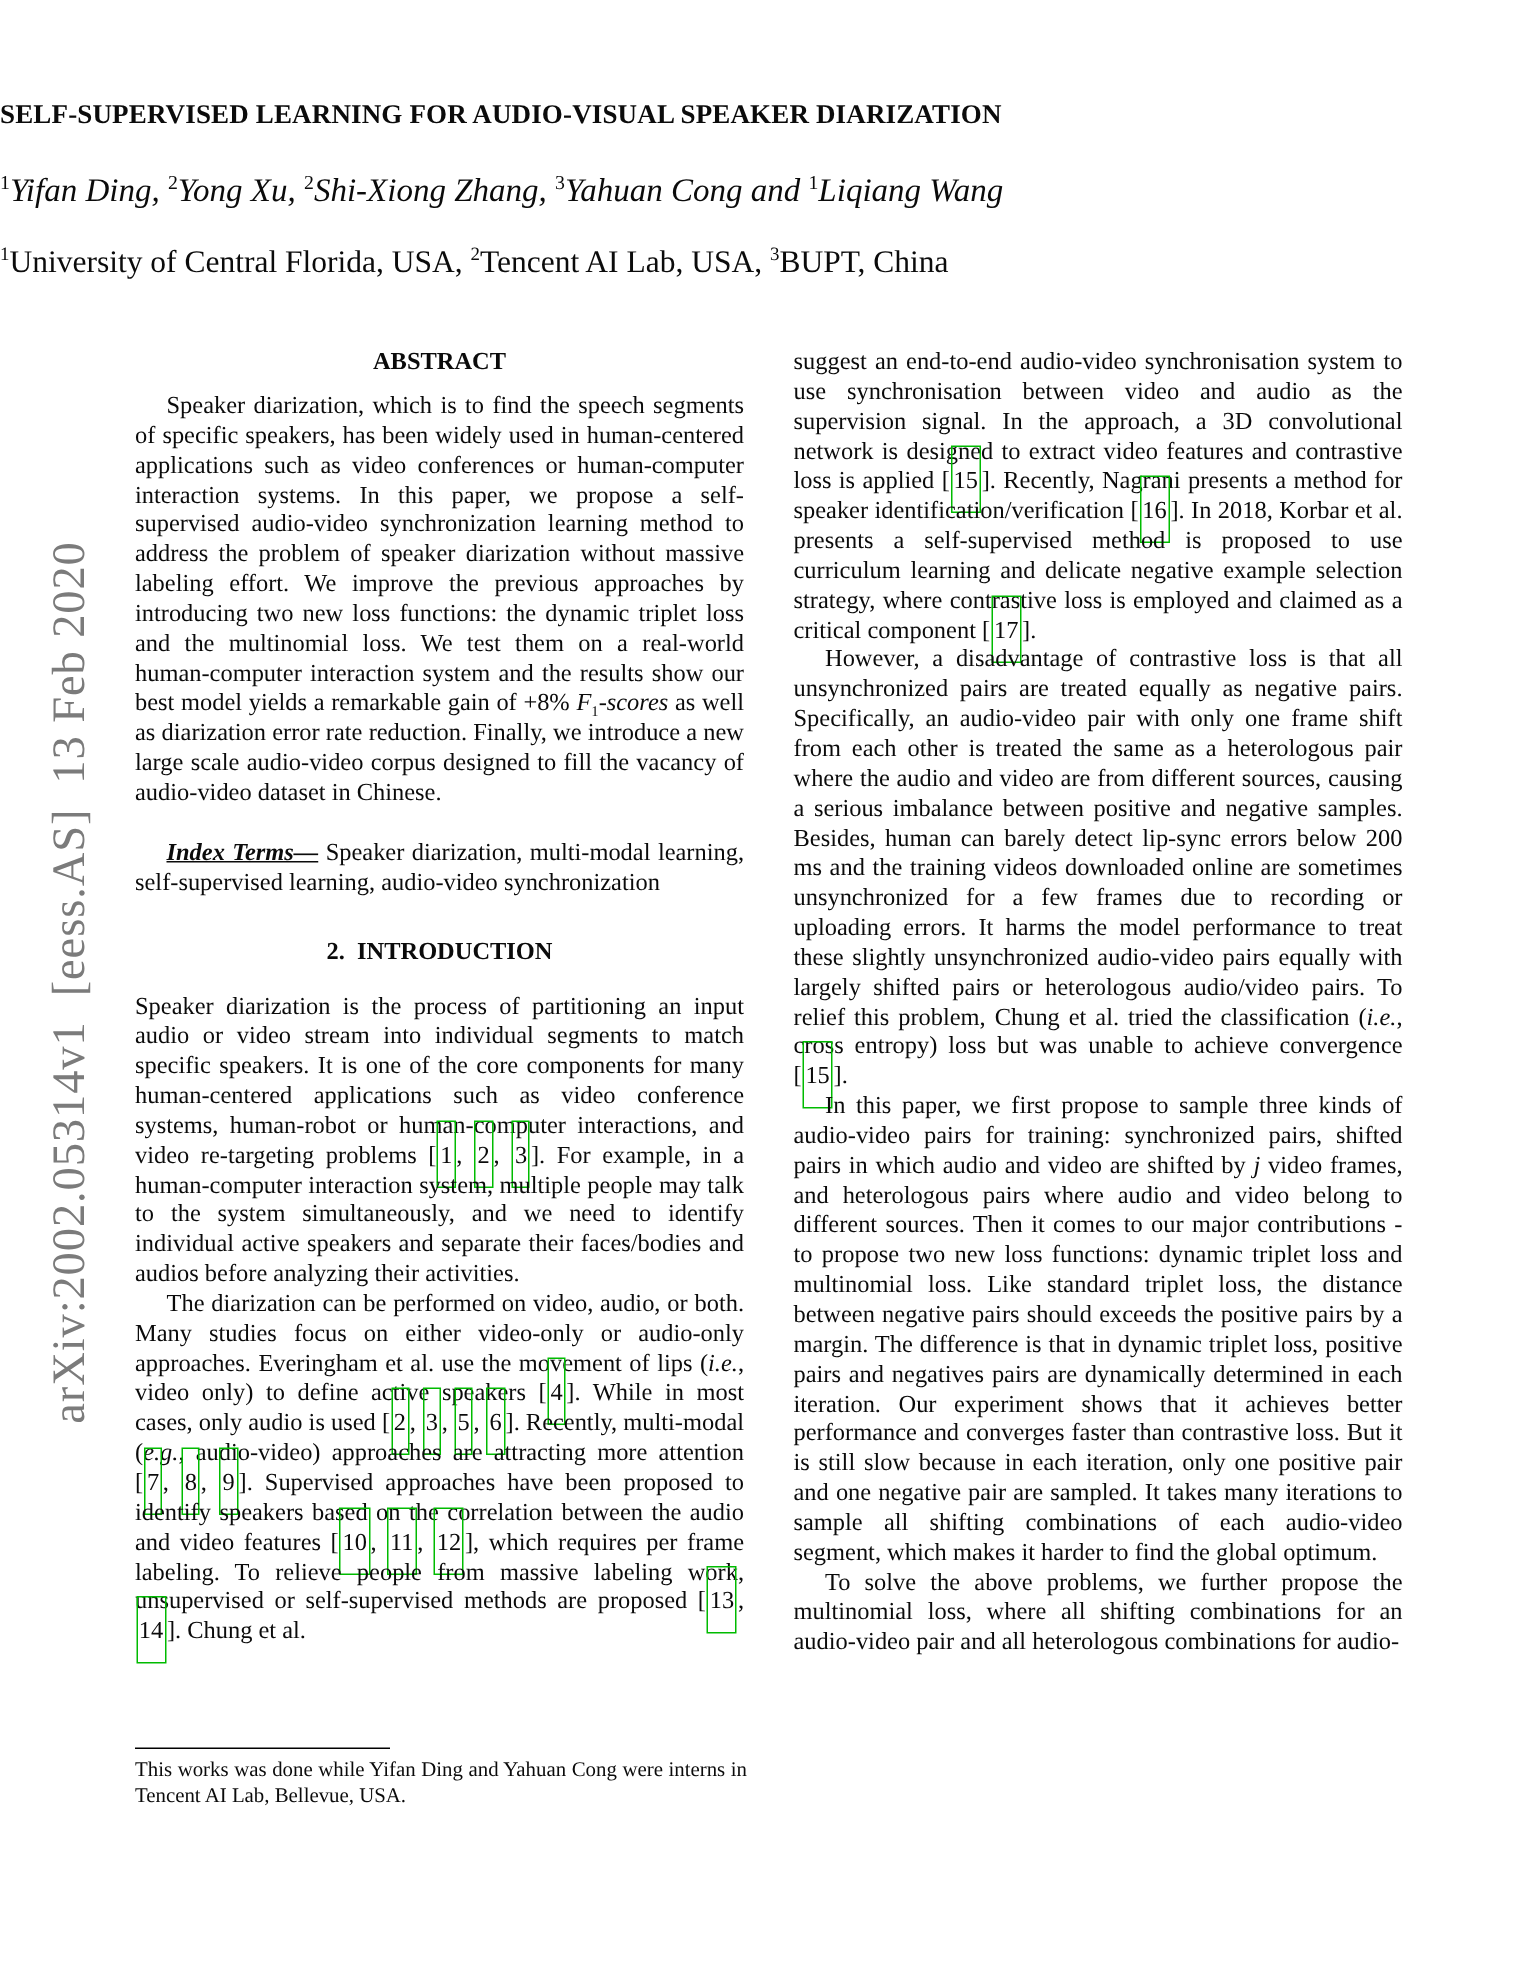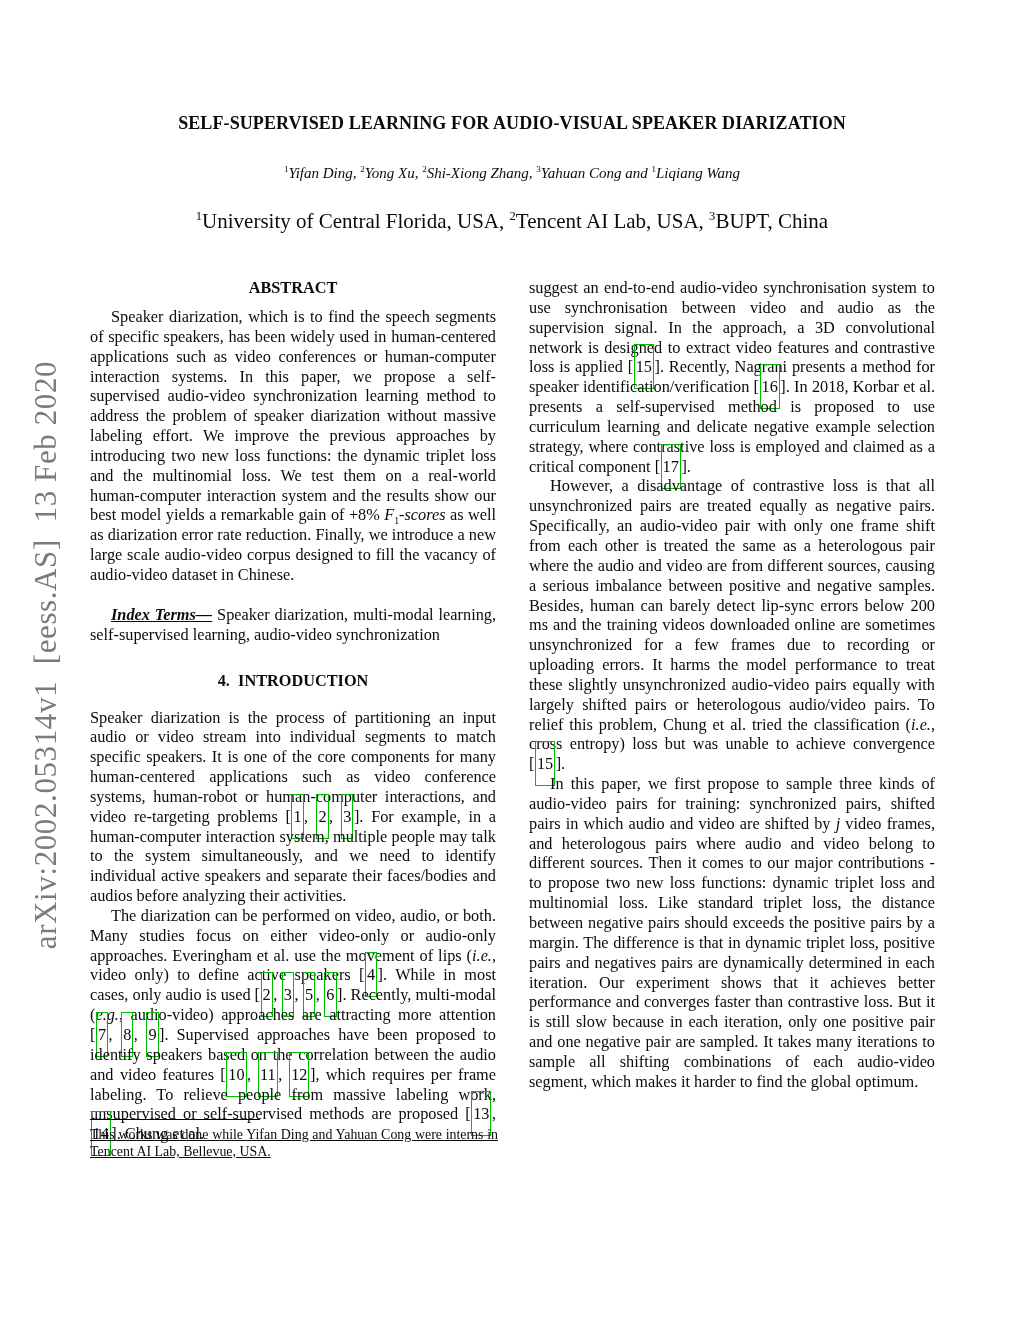--- a/index.html
+++ b/index.html
@@ -19,26 +19,26 @@
   
   .arxiv-watermark{
     position:absolute;left:46px;top:655px;
     transform:translate(-50%,-50%) rotate(-90deg);
     white-space:pre;
     font-size:31px;letter-spacing:0.6px;
     color:var(--watermark);
   }
 
   
-  .header{padding-top:114px;text-align:center;}
+  .header{padding-top:67px;}
   .paper-title{
     margin:0;font-size:18px;line-height:19px;font-weight:bold;letter-spacing:0.1px;
   }
   .author-line{
-    margin-top:30px;font-size:15px;line-height:21px;font-style:italic;
+    margin-top:30px;font-size:22px;line-height:21px;font-style:italic;
   }
   .author-line sup{font-style:normal;}
   .affiliation-line{
     margin-top:27px;font-size:21px;line-height:21px;
   }
   sup.tok-s{font-size:60%;line-height:0;vertical-align:super;}
   sub.tok-sub{font-size:60%;line-height:0;}
 
   
   .columns{
@@ -56,21 +56,21 @@
   .indent{text-indent:21px;}
   .index-terms{margin-top:20px;}
   .tok-i{font-style:italic;}
   .tok-bi{font-style:italic;font-weight:bold;text-decoration:underline;}
   .tok-c{
     border:1.5px solid var(--cite);
     padding:12px 1px;margin:0 0.5px;
   }
 
   
-  .footnote{position:absolute;left:90px;top:1119px;width:408px;text-decoration:underline;}
+  .footnote{position:absolute;left:90px;top:1165px;width:408px;}
   .footnote-rule{width:170px;border-top:1.6px solid #000;margin:0 0 6px 0;}
   .footnote-text{
     margin:0;font-size:13.9px;line-height:17px;text-align:justify;
   }
 </style>
 </head>
 <body>
 
 <div class="page">
 
@@ -81,29 +81,30 @@
     <div class="author-line"><sup class="tok-s">1</sup>Yifan Ding, <sup class="tok-s">2</sup>Yong Xu, <sup class="tok-s">2</sup>Shi-Xiong Zhang, <sup class="tok-s">3</sup>Yahuan Cong and <sup class="tok-s">1</sup>Liqiang Wang</div>
     <div class="affiliation-line"><sup class="tok-s">1</sup>University of Central Florida, USA, <sup class="tok-s">2</sup>Tencent AI Lab, USA, <sup class="tok-s">3</sup>BUPT, China</div>
   </div>
 
   <div class="columns">
 
     <div class="col">
       <h2 class="sec-heading abstract-h">ABSTRACT</h2>
       <p class="para indent">Speaker diarization, which is to find the speech segments of specific speakers, has been widely used in human-centered applications such as video conferences or human-computer interaction systems. In this paper, we propose a self-supervised audio-video synchronization learning method to address the problem of speaker diarization without massive labeling effort. We improve the previous approaches by introducing two new loss functions: the dynamic triplet loss and the multinomial loss. We test them on a real-world human-computer interaction system and the results show our best model yields a remarkable gain of +8% <span class="tok-i">F</span><sub class="tok-sub">1</sub><span class="tok-i">-scores</span> as well as diarization error rate reduction. Finally, we introduce a new large scale audio-video corpus designed to fill the vacancy of audio-video dataset in Chinese.</p>
       <p class="para indent index-terms"><span class="tok-bi">Index Terms—</span>  Speaker diarization, multi-modal learning, self-supervised learning, audio-video synchronization</p>
-      <h2 class="sec-heading intro-h">4.  INTRODUCTION</h2>
+      <h2 class="sec-heading intro-h">2.  INTRODUCTION</h2>
       <p class="para">Speaker diarization is the process of partitioning an input audio or video stream into individual segments to match specific speakers.  It is one of the core components for many human-centered applications such as video conference systems, human-robot or human-computer interactions, and video re-targeting problems [<span class="tok-c">1</span>, <span class="tok-c">2</span>, <span class="tok-c">3</span>].  For example, in a human-computer interaction system, multiple people may talk to the system simultaneously, and we need to identify individual active speakers and separate their faces/bodies and audios before analyzing their activities.</p>
       <p class="para indent">The diarization can be performed on video, audio, or both. Many studies focus on either video-only or audio-only approaches.  Everingham et al.  use the movement of lips (<span class="tok-i">i.e.</span>, video only) to define active speakers [<span class="tok-c">4</span>]. While in most cases, only audio is used [<span class="tok-c">2</span>, <span class="tok-c">3</span>, <span class="tok-c">5</span>, <span class="tok-c">6</span>].  Recently, multi-modal (<span class="tok-i">e.g.</span>, audio-video) approaches are attracting more attention [<span class="tok-c">7</span>, <span class="tok-c">8</span>, <span class="tok-c">9</span>].  Supervised approaches have been proposed to identify speakers based on the correlation between the audio and video features [<span class="tok-c">10</span>, <span class="tok-c">11</span>, <span class="tok-c">12</span>], which requires per frame labeling.  To relieve people from massive labeling work, unsupervised or self-supervised methods are proposed [<span class="tok-c">13</span>, <span class="tok-c">14</span>].  Chung et al.</p>
     </div>
 
     <div class="col">
       <p class="para">suggest an end-to-end audio-video synchronisation system to use synchronisation between video and audio as the supervision signal.  In the approach, a 3D convolutional network is designed to extract video features and contrastive loss is applied [<span class="tok-c">15</span>].  Recently, Nagrani presents a method for speaker identification/verification [<span class="tok-c">16</span>]. In 2018, Korbar et al.  presents a self-supervised method is proposed to use curriculum learning and delicate negative example selection strategy, where contrastive loss is employed and claimed as a critical component [<span class="tok-c">17</span>].</p>
       <p class="para indent">However, a disadvantage of contrastive loss is that all unsynchronized pairs are treated equally as negative pairs. Specifically, an audio-video pair with only one frame shift from each other is treated the same as a heterologous pair where the audio and video are from different sources, causing a serious imbalance between positive and negative samples. Besides, human can barely detect lip-sync errors below 200 ms and the training videos downloaded online are sometimes unsynchronized for a few frames due to recording or uploading errors.  It harms the model performance to treat these slightly unsynchronized audio-video pairs equally with largely shifted pairs or heterologous audio/video pairs.  To relief this problem, Chung et al.  tried the classification (<span class="tok-i">i.e.</span>, cross entropy) loss but was unable to achieve convergence [<span class="tok-c">15</span>].</p>
       <p class="para indent">In this paper, we first propose to sample three kinds of audio-video pairs for training:  synchronized pairs, shifted pairs in which audio and video are shifted by <span class="tok-i">j</span> video frames, and heterologous pairs where audio and video belong to different sources.  Then it comes to our major contributions - to propose two new loss functions: dynamic triplet loss and multinomial loss.  Like standard triplet loss, the distance between negative pairs should exceeds the positive pairs by a margin. The difference is that in dynamic triplet loss, positive pairs and negatives pairs are dynamically determined in each iteration. Our experiment shows that it achieves better performance and converges faster than contrastive loss. But it is still slow because in each iteration, only one positive pair and one negative pair are sampled. It takes many iterations to sample all shifting combinations of each audio-video segment, which makes it harder to find the global optimum.</p>
+      <p class="para indent">To solve the above problems, we further propose the multinomial loss, where all shifting combinations for an audio-video pair and all heterologous combinations for audio-</p>
     </div>
 
   </div>
 
   <div class="footnote">
     <div class="footnote-rule"></div>
     <p class="footnote-text">This works was done while Yifan Ding and Yahuan Cong were interns in Tencent AI Lab, Bellevue, USA.</p>
   </div>
 
 </div>

